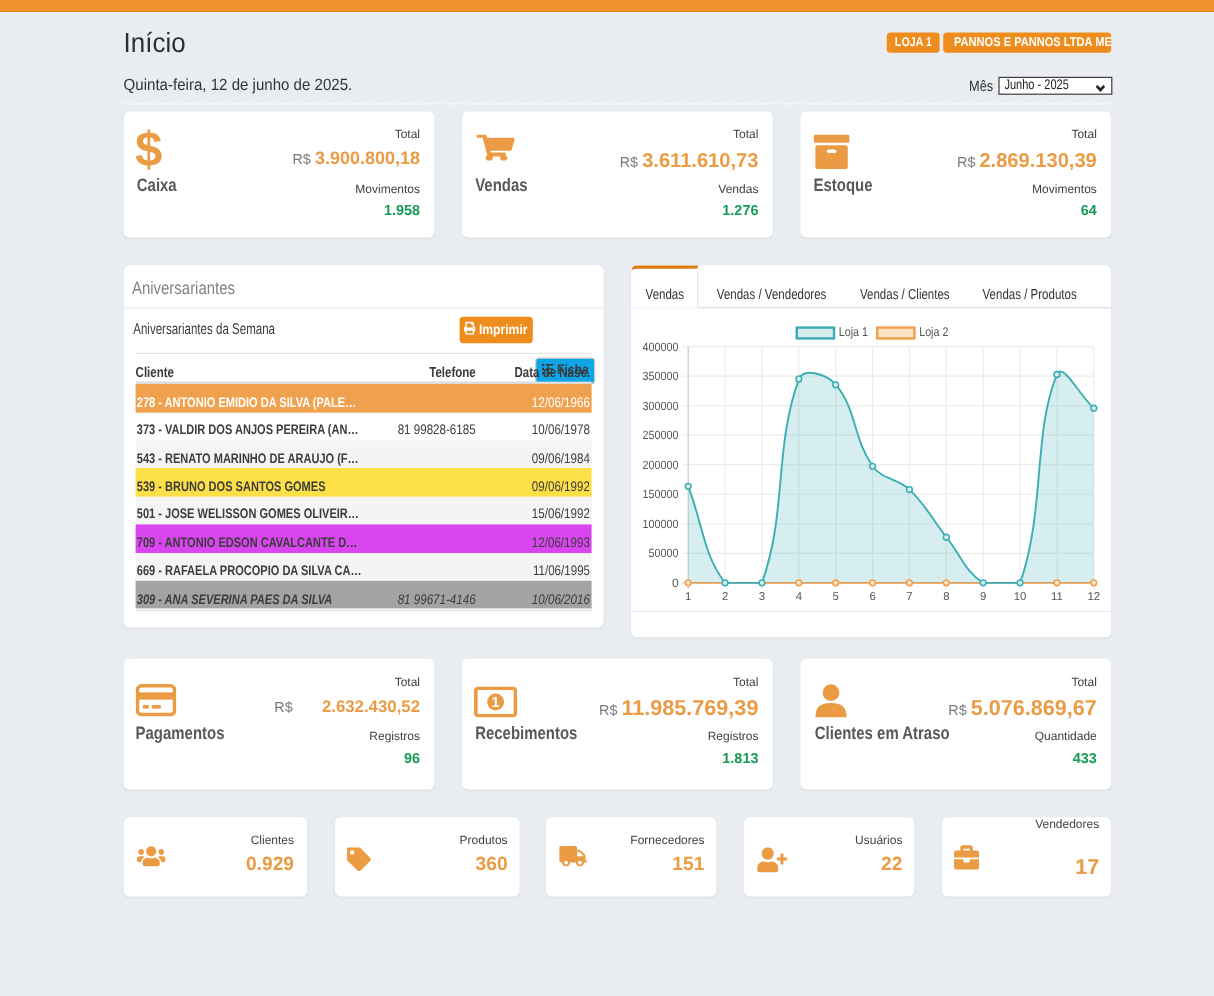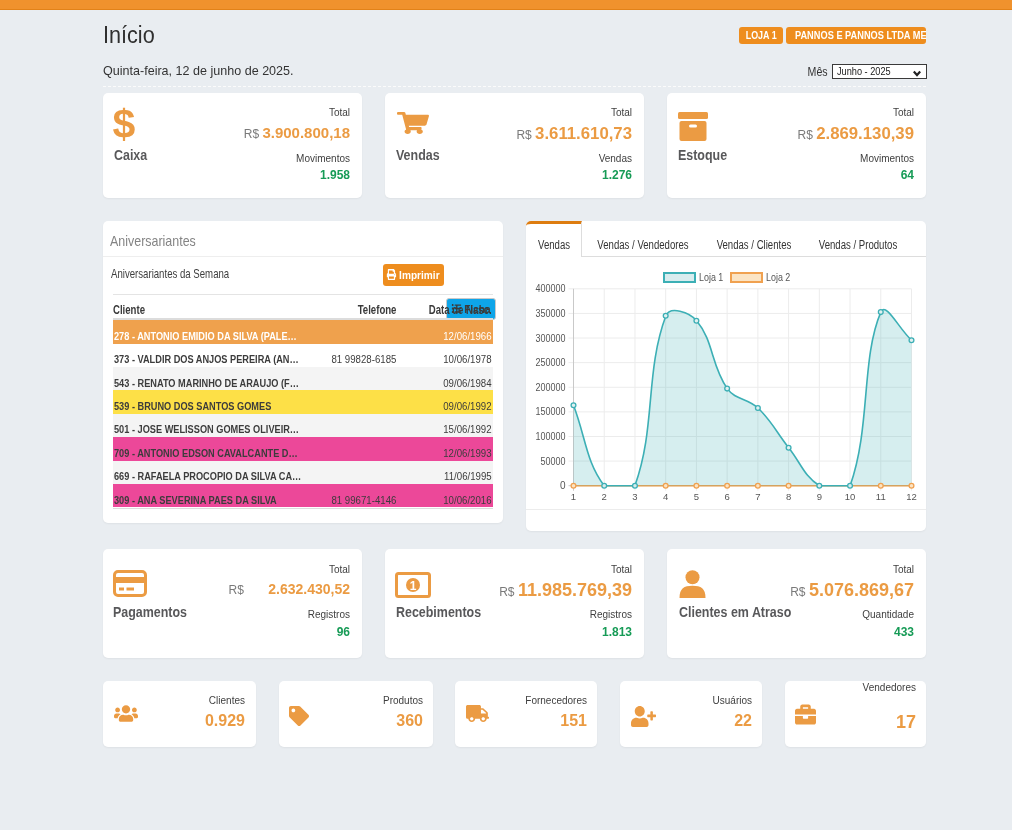--- a/index.html
+++ b/index.html
@@ -101,31 +101,31 @@
     <div style="position:relative;height:23.4px;background:#fde047;color:#3c3c3c;text-decoration:underline;">
     <span style="position:absolute;left:1px;top:9.5px;white-space:nowrap;transform:scaleX(0.8);transform-origin:0 50%;">539 - BRUNO DOS SANTOS GOMES</span>
     <span style="position:absolute;left:143px;width:140px;top:9.5px;text-align:right;font-weight:normal;"><span style="display:inline-block;transform:scaleX(0.84);transform-origin:100% 50%;"></span></span>
     <span style="position:absolute;left:259px;width:120px;top:9.5px;text-align:right;font-weight:normal;"><span style="display:inline-block;transform:scaleX(0.84);transform-origin:100% 50%;">09/06/1992</span></span>
   </div>
     <div style="position:relative;height:23.4px;background:#f4f4f4;color:#3c3c3c;">
     <span style="position:absolute;left:1px;top:9.5px;white-space:nowrap;transform:scaleX(0.8);transform-origin:0 50%;">501 - JOSE WELISSON GOMES OLIVEIR…</span>
     <span style="position:absolute;left:143px;width:140px;top:9.5px;text-align:right;font-weight:normal;"><span style="display:inline-block;transform:scaleX(0.84);transform-origin:100% 50%;"></span></span>
     <span style="position:absolute;left:259px;width:120px;top:9.5px;text-align:right;font-weight:normal;"><span style="display:inline-block;transform:scaleX(0.84);transform-origin:100% 50%;">15/06/1992</span></span>
   </div>
-    <div style="position:relative;height:23.4px;background:#ec4899;color:#3c3c3c;">
+    <div style="position:relative;height:23.4px;background:#d946ef;color:#3c3c3c;">
     <span style="position:absolute;left:1px;top:9.5px;white-space:nowrap;transform:scaleX(0.8);transform-origin:0 50%;">709 - ANTONIO EDSON CAVALCANTE D…</span>
     <span style="position:absolute;left:143px;width:140px;top:9.5px;text-align:right;font-weight:normal;"><span style="display:inline-block;transform:scaleX(0.84);transform-origin:100% 50%;"></span></span>
     <span style="position:absolute;left:259px;width:120px;top:9.5px;text-align:right;font-weight:normal;"><span style="display:inline-block;transform:scaleX(0.84);transform-origin:100% 50%;">12/06/1993</span></span>
   </div>
     <div style="position:relative;height:23.4px;background:#f4f4f4;color:#3c3c3c;">
     <span style="position:absolute;left:1px;top:9.5px;white-space:nowrap;transform:scaleX(0.8);transform-origin:0 50%;">669 - RAFAELA PROCOPIO DA SILVA CA…</span>
     <span style="position:absolute;left:143px;width:140px;top:9.5px;text-align:right;font-weight:normal;"><span style="display:inline-block;transform:scaleX(0.84);transform-origin:100% 50%;"></span></span>
     <span style="position:absolute;left:259px;width:120px;top:9.5px;text-align:right;font-weight:normal;"><span style="display:inline-block;transform:scaleX(0.84);transform-origin:100% 50%;">11/06/1995</span></span>
   </div>
-    <div style="position:relative;height:23.4px;background:#ec4899;color:#3c3c3c;">
+    <div style="position:relative;height:23.4px;background:#a3a3a3;color:#3c3c3c;font-style:italic;">
     <span style="position:absolute;left:1px;top:9.5px;white-space:nowrap;transform:scaleX(0.8);transform-origin:0 50%;">309 - ANA SEVERINA PAES DA SILVA</span>
     <span style="position:absolute;left:143px;width:140px;top:9.5px;text-align:right;font-weight:normal;"><span style="display:inline-block;transform:scaleX(0.84);transform-origin:100% 50%;">81 99671-4146</span></span>
     <span style="position:absolute;left:259px;width:120px;top:9.5px;text-align:right;font-weight:normal;"><span style="display:inline-block;transform:scaleX(0.84);transform-origin:100% 50%;">10/06/2016</span></span>
   </div>
   </div>
 <div class="abs" style="left:113px;top:507.5px;width:380px;border-top:1px solid #ddd;"></div>
 
 <div class="card" style="left:526px;top:221px;width:400px;height:310px;"></div>
 
 <div class="abs" style="left:526px;top:256px;width:400px;border-top:1px solid #ddd;"></div>

